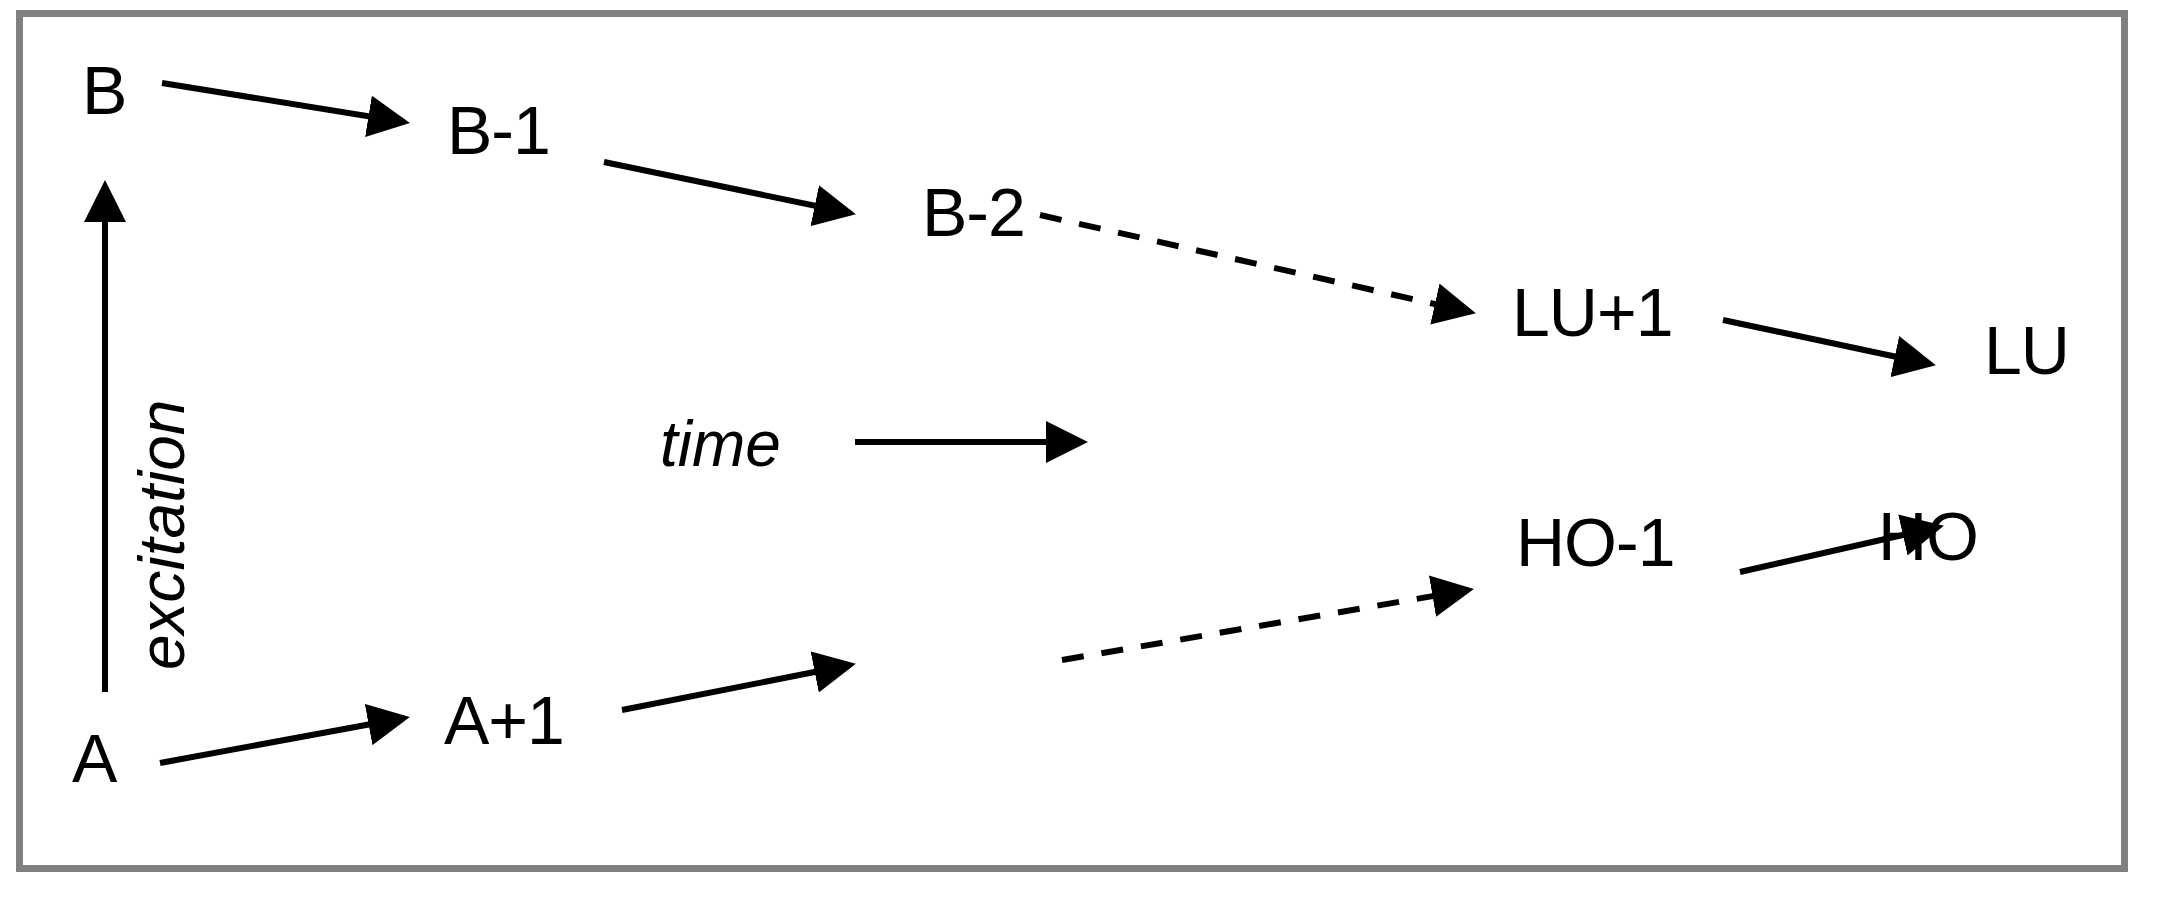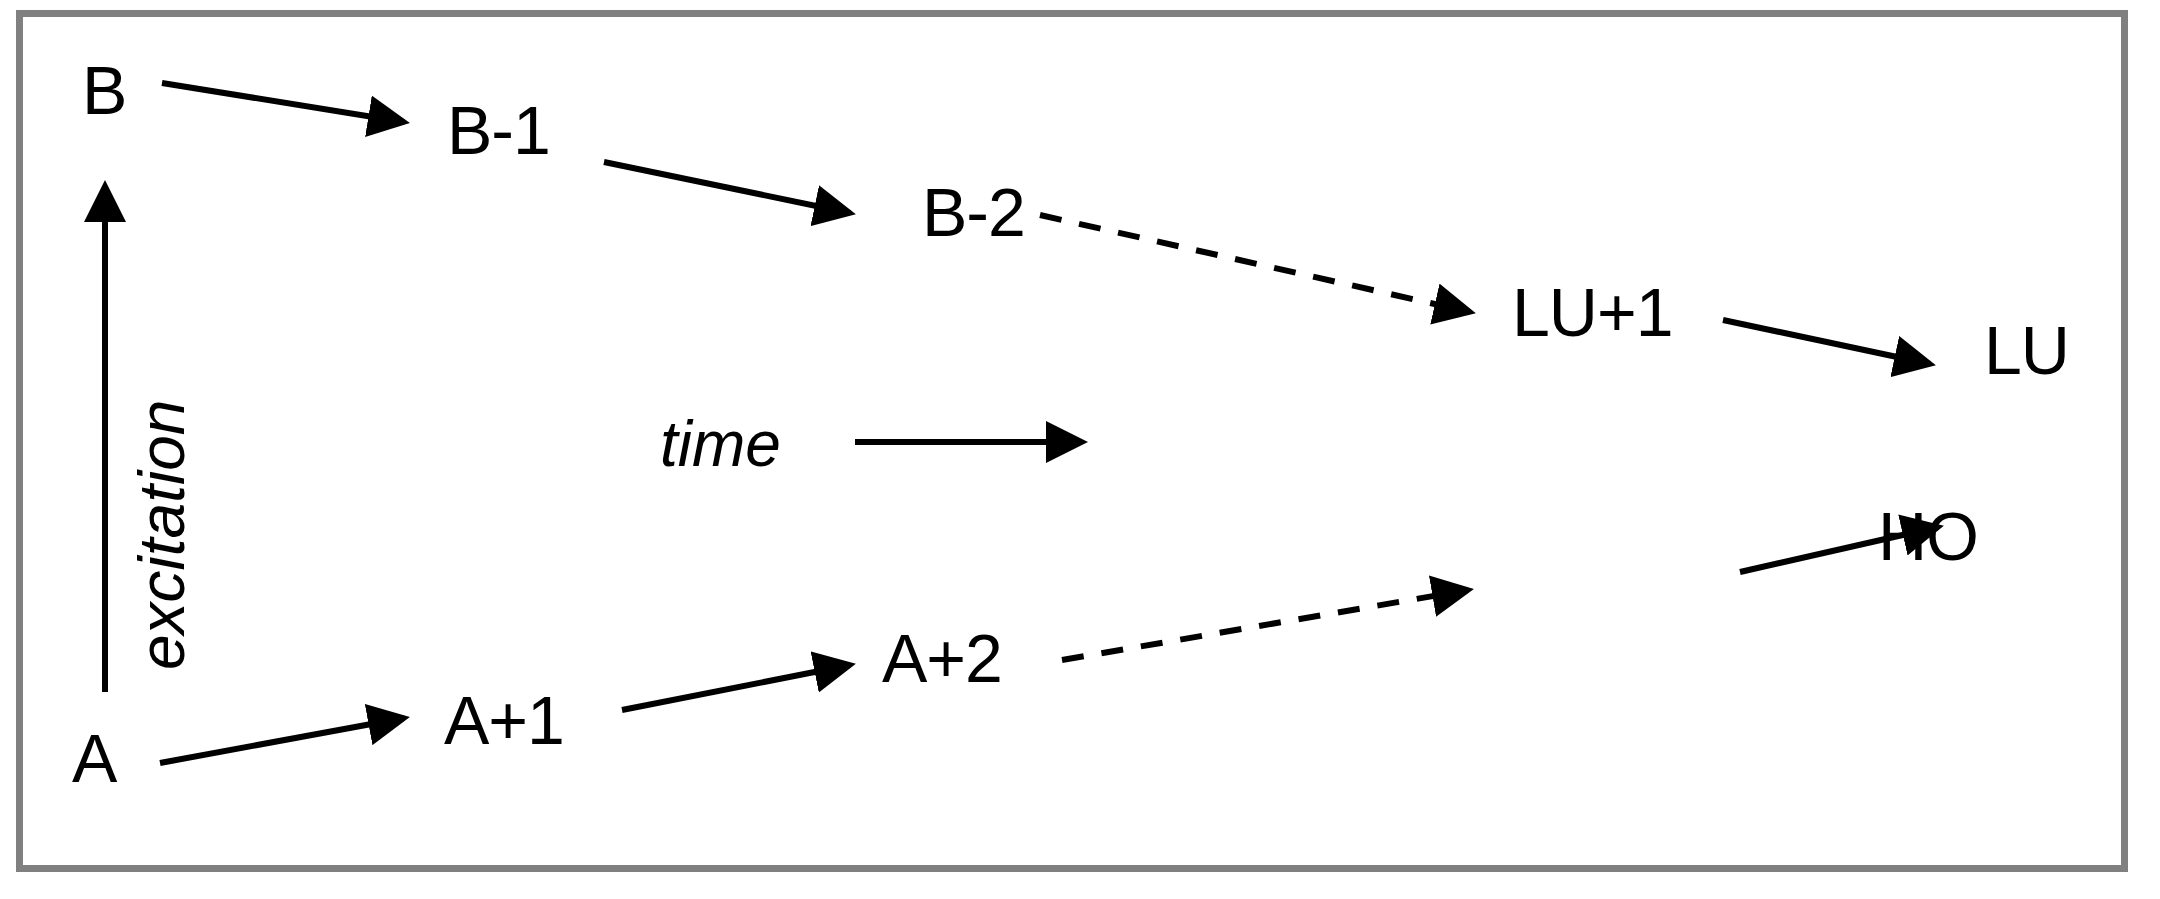--- a/index.html
+++ b/index.html
@@ -89,19 +89,19 @@
   </svg>
 
   <div class="node-label" style="left:82px;  top:56px;">B</div>
   <div class="node-label" style="left:447px; top:96px;">B-1</div>
   <div class="node-label" style="left:922px; top:178px;">B-2</div>
   <div class="node-label" style="left:1512px;top:278px;">LU+1</div>
   <div class="node-label" style="left:1952px;top:316px;margin-left:32px;">LU</div>
 
   <div class="node-label" style="left:72px;  top:724px;">A</div>
   <div class="node-label" style="left:444px; top:674px;margin-top:12px;">A+1</div>
-  <div class="node-label" style="left:882px; top:624px;">A+2</div>
+  <div class="node-label" style="left:1516px;top:508px;">HO-1</div>
   <div class="node-label" style="left:1878px;top:502px;">HO</div>
 
   <div id="excitation-label" class="axis-label" style="left:130px; top:670px;">excitation</div>
   <div class="axis-label" style="left:660px; top:412px;">time</div>
 
 </div>
 
 </body></html>

